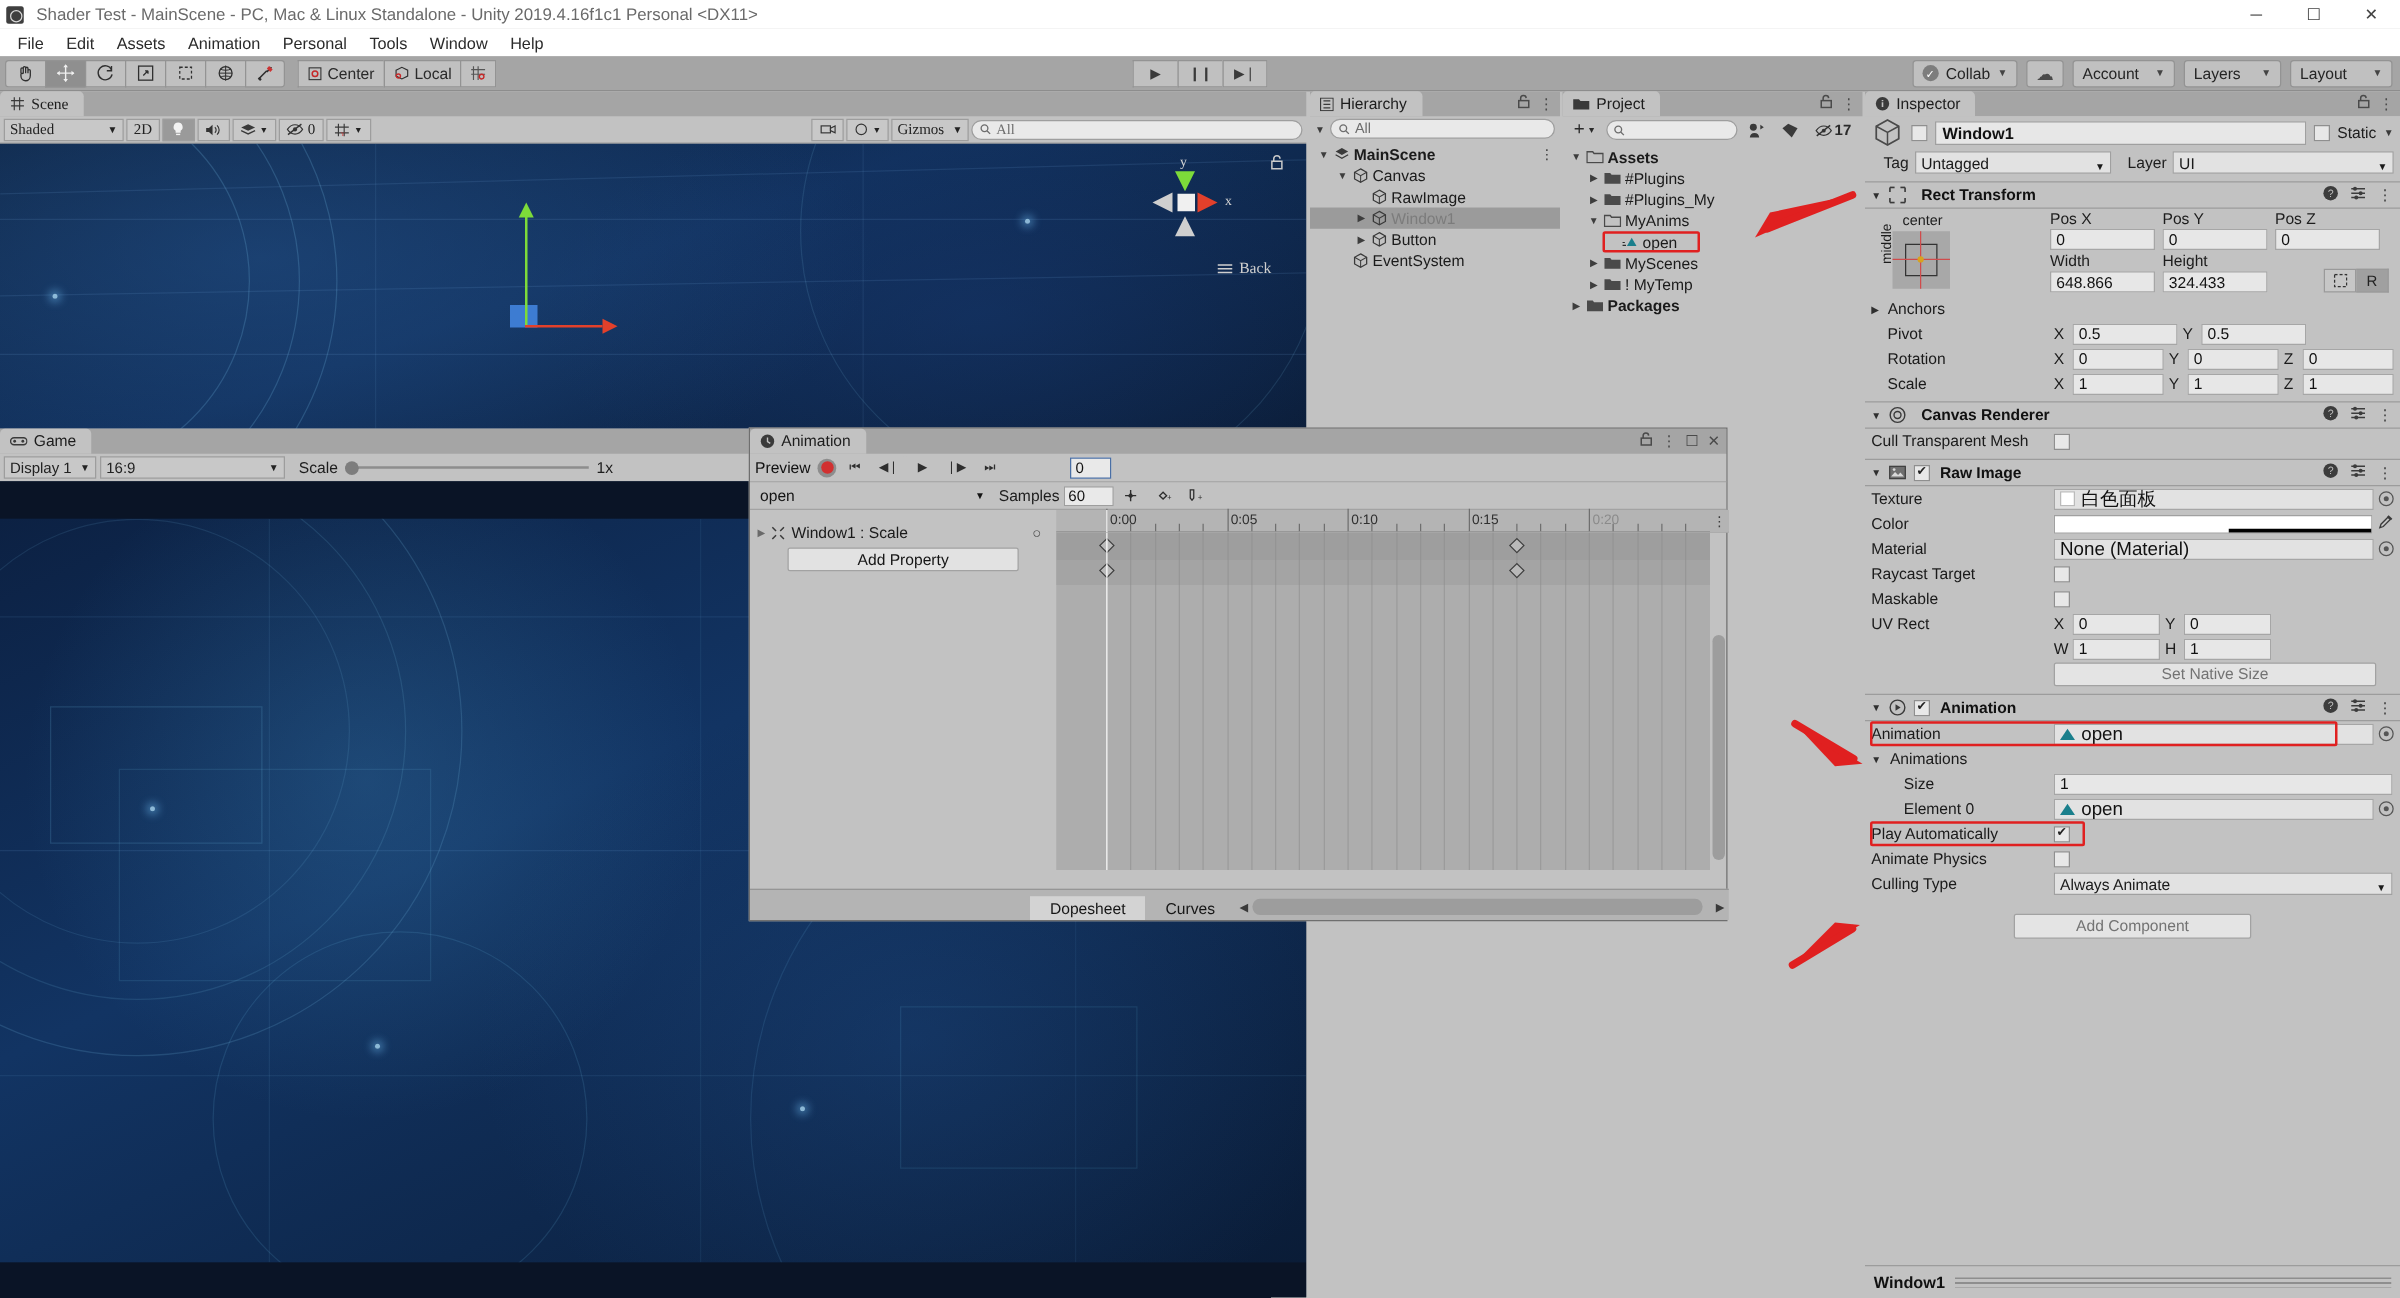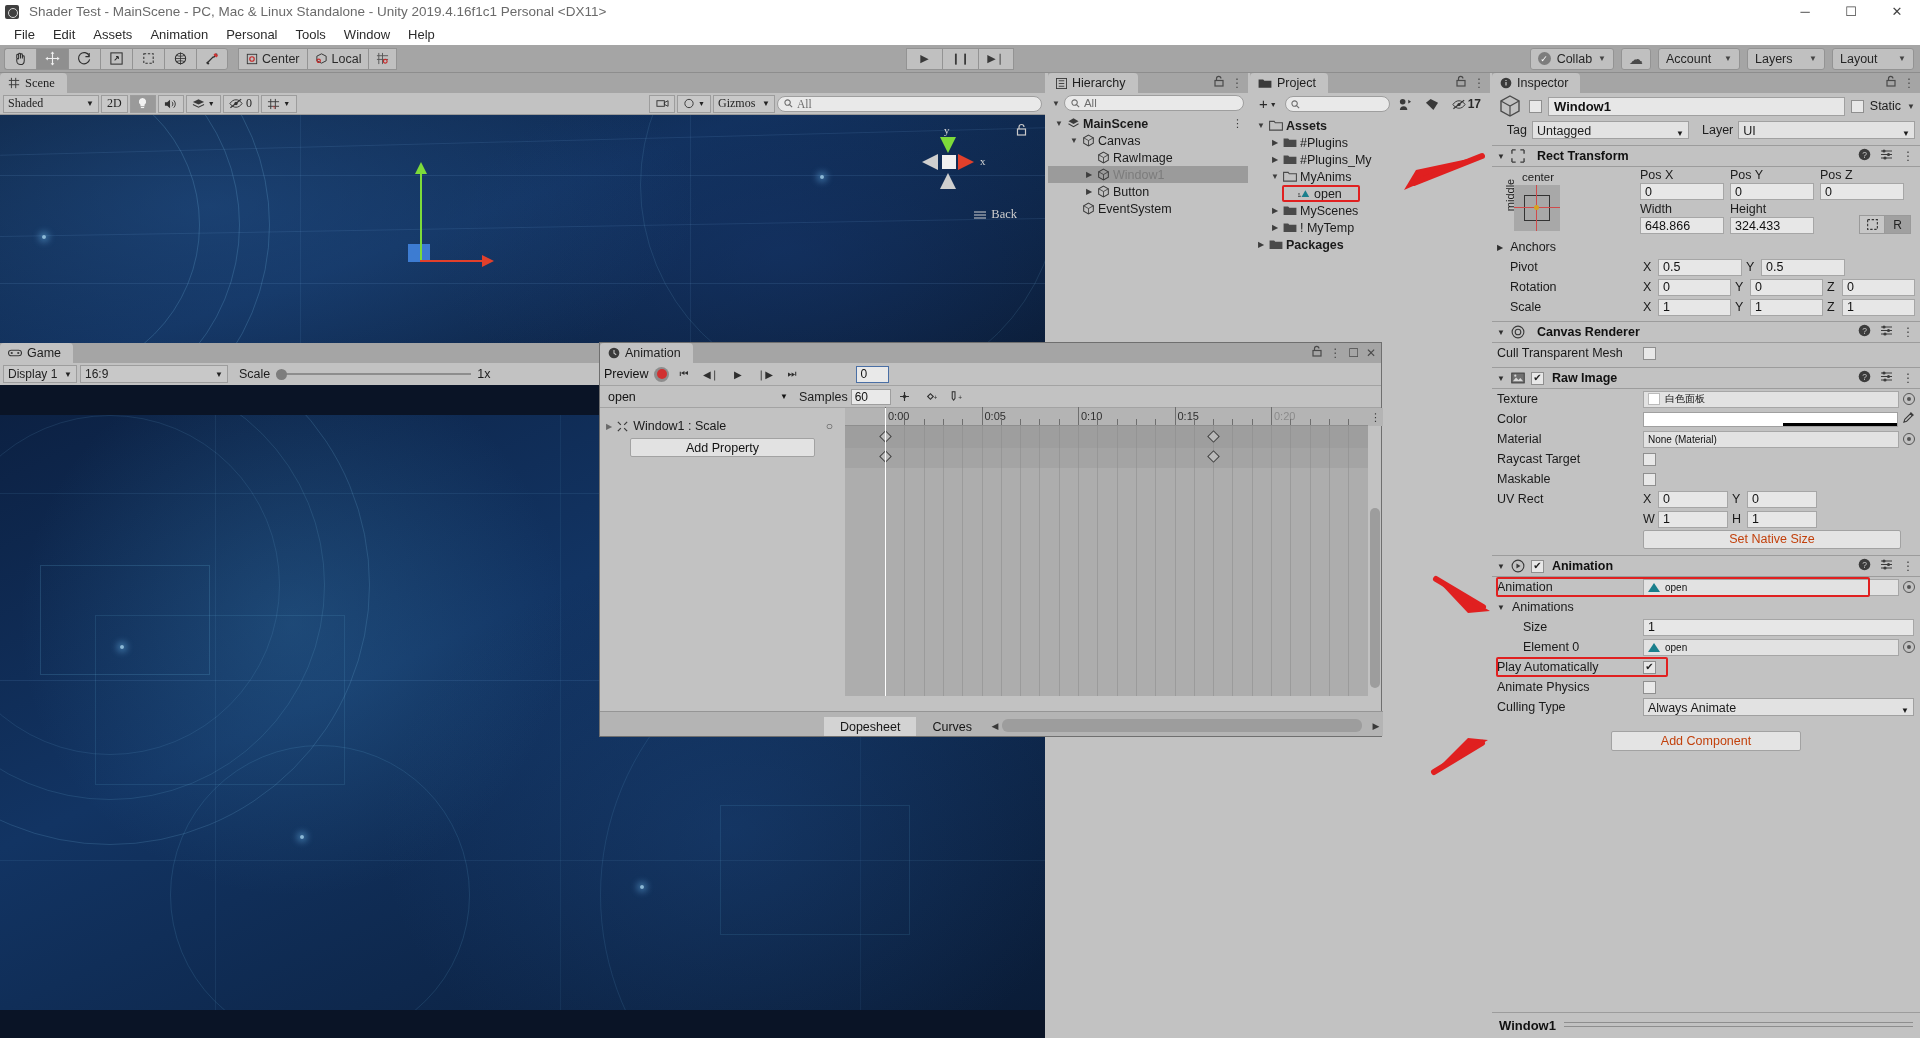--- a/index.html
+++ b/index.html
@@ -259,31 +259,31 @@
   .prow { height: 20px; display: flex; align-items: center; padding: 0 5px; gap: 4px; font-size: 12.5px; color: #1a1a1a; }
   .plabel { width: 142px; flex: 0 0 auto; color: #1a1a1a; }
   .vfield {
     height: 17px; background: #e7e7e7; border: 1px solid #a6a6a6;
     display: flex; align-items: center; padding: 0 4px; font-size: 12.5px; color: #111;
   }
   .axl { font-size: 12.5px; color: #1a1a1a; width: 11px; flex: 0 0 auto; }
   .objfield {
     height: 17px; background: #e2e2e2; border: 1px solid #a6a6a6;
     display: flex; align-items: center; gap: 5px; padding: 0 4px;
-    font-size: 10px; color: #111;
+    font-size: 15px; color: #111;
   }
   .radio-ic {
     width: 12px; height: 12px; border: 1.5px solid #555; border-radius: 50%;
     display: flex; align-items: center; justify-content: center; flex: 0 0 auto;
   }
   .radio-ic:after { content: ""; width: 4px; height: 4px; border-radius: 50%; background: #555; }
   .btn-wide {
     height: 19px; background: #e4e4e4; border: 1px solid #a2a2a2; border-radius: 2px;
     display: flex; align-items: center; justify-content: center;
-    font-size: 12.5px; color: #c2410c;
+    font-size: 12.5px; color: #737373;
   }
   .anim-triangle {
     width: 0; height: 0; border-left: 6px solid transparent; border-right: 6px solid transparent;
     border-bottom: 9px solid #1a7f8c; flex: 0 0 auto;
   }
   .status-bar {
     position: absolute; left: 1492px; top: 1012px; width: 428px; height: 26px;
     background: #c2c2c2; border-top: 1px solid #9c9c9c;
     display: flex; align-items: center; padding: 0 7px; gap: 8px;
   }

